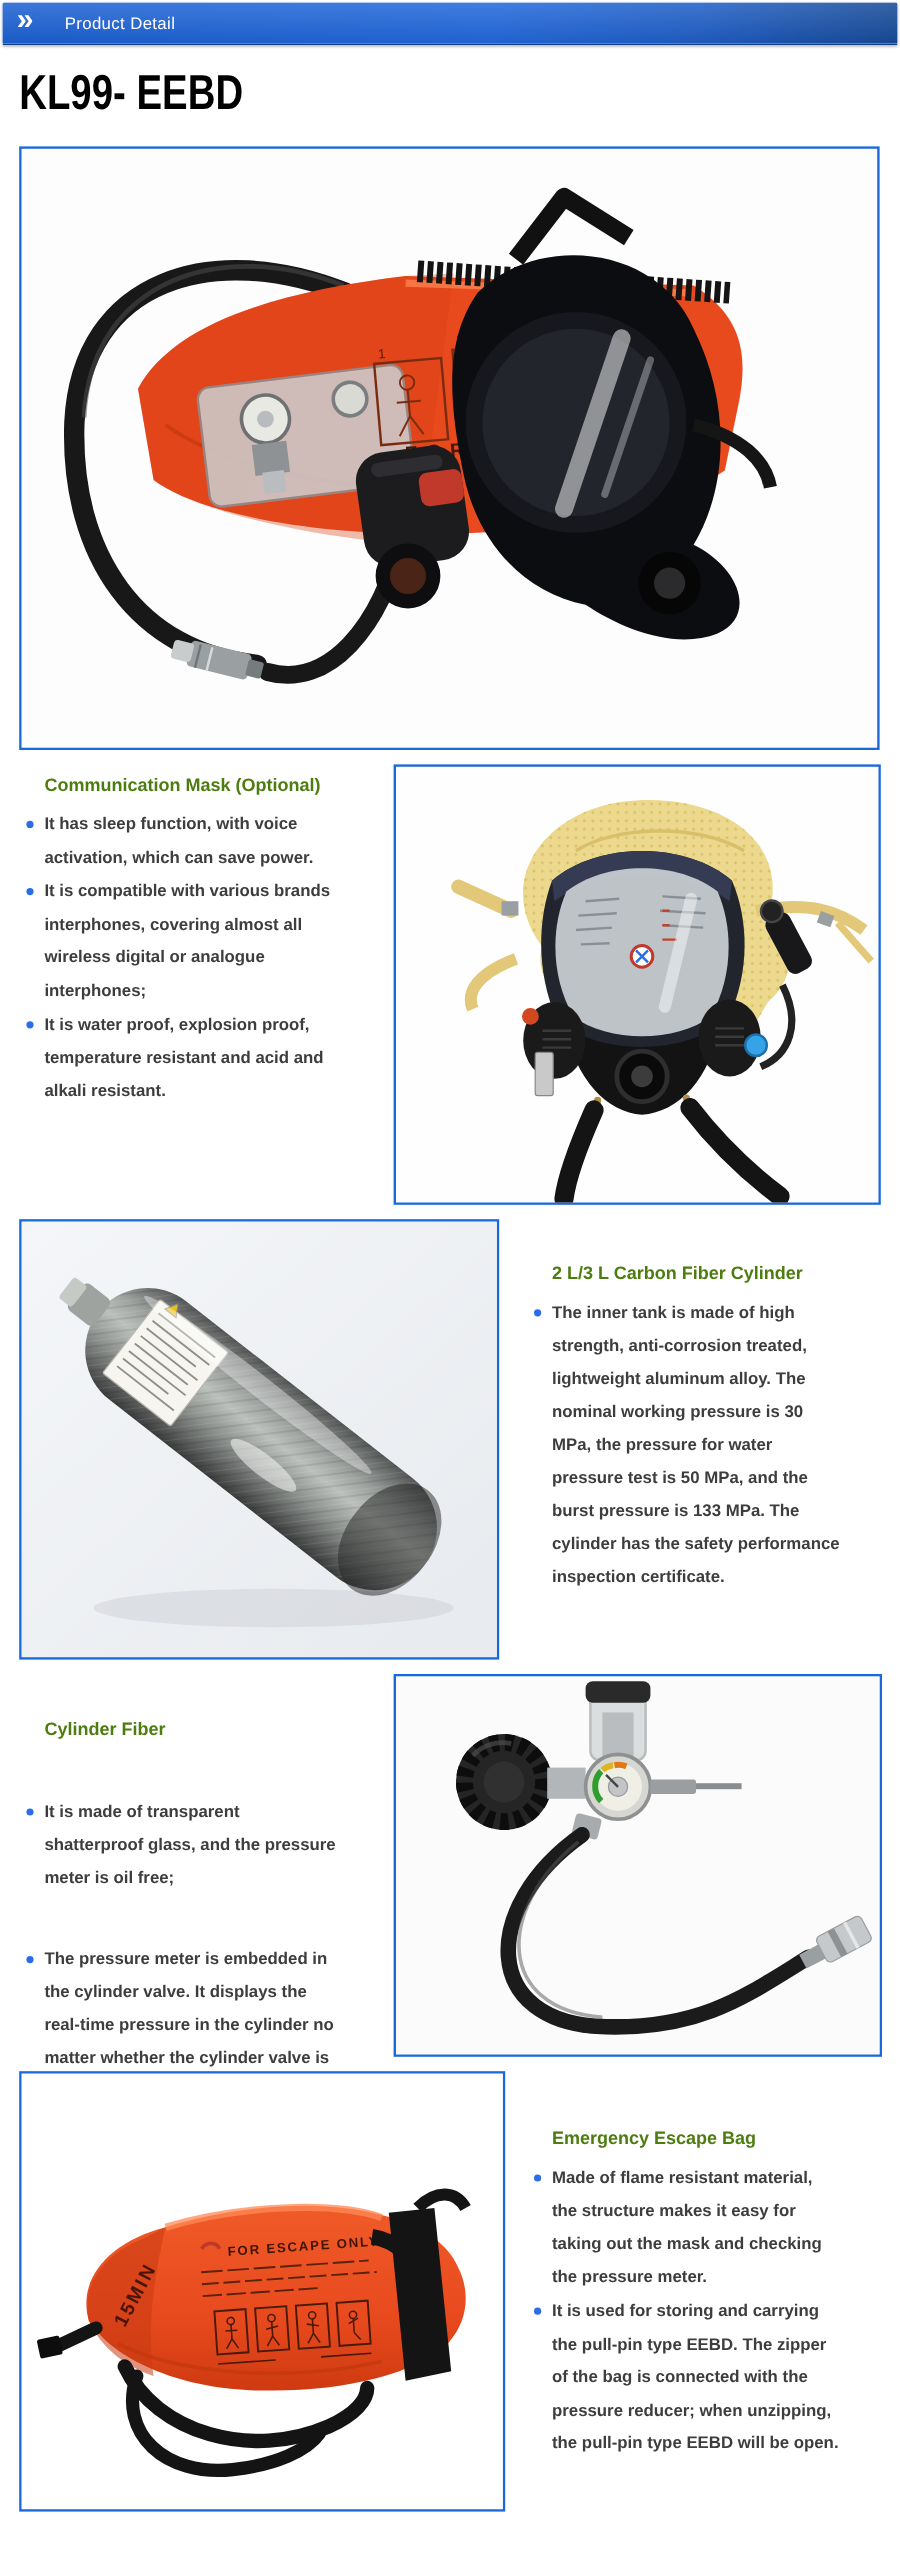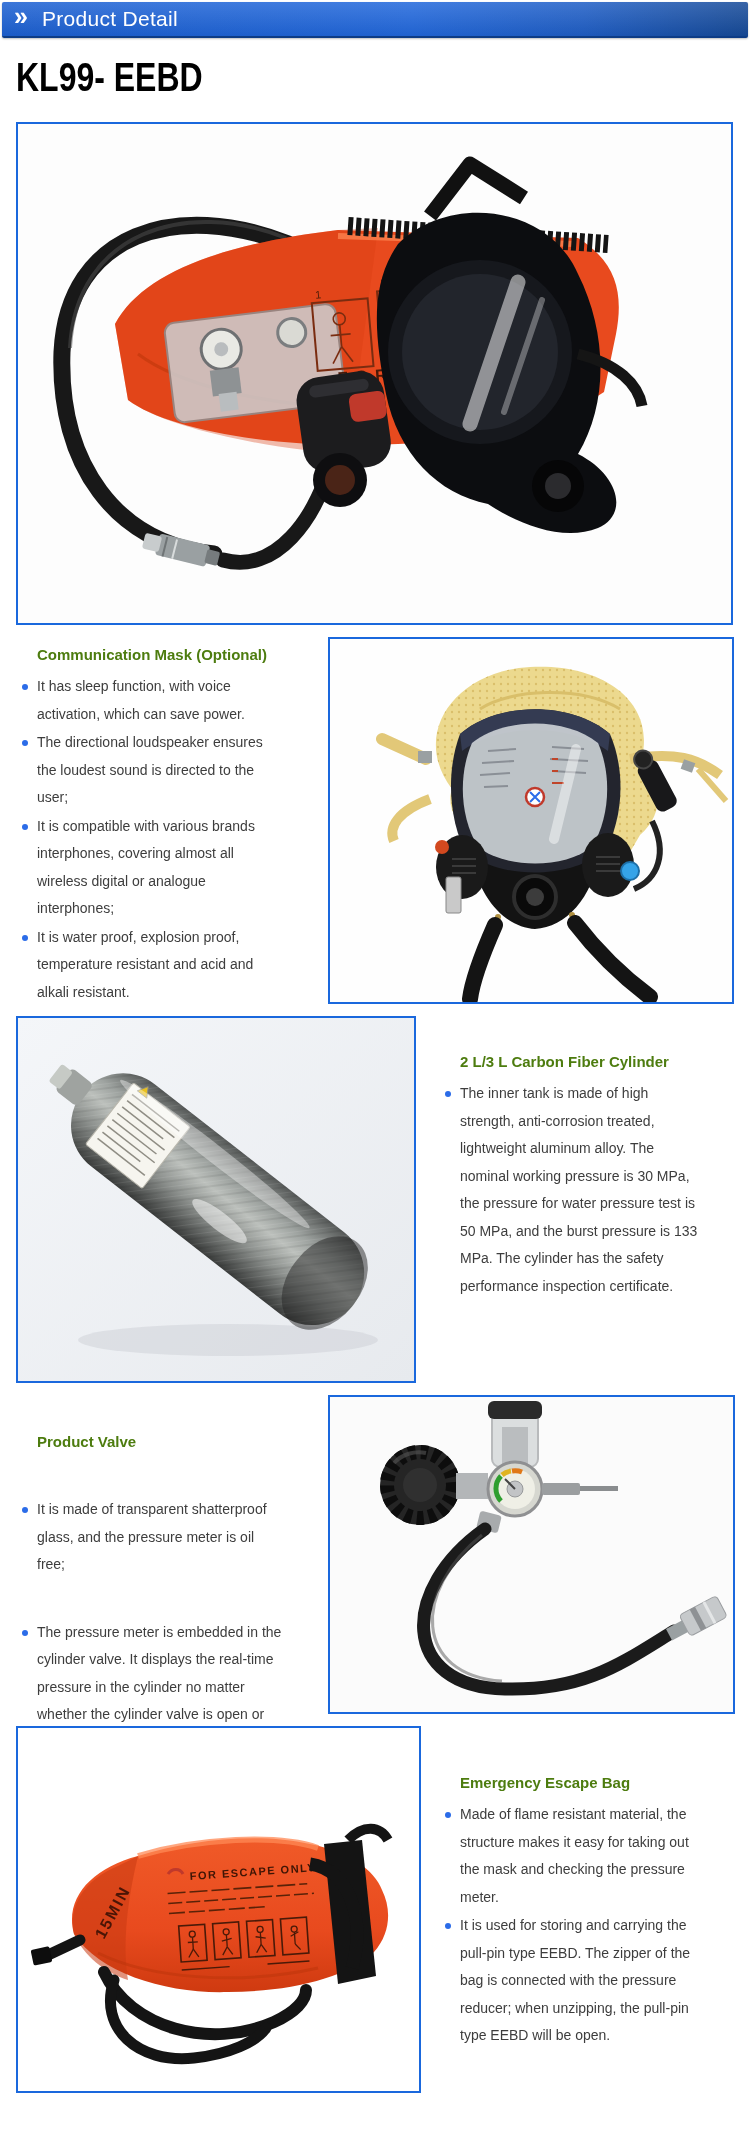--- a/index.html
+++ b/index.html
@@ -9,42 +9,42 @@
   }
   
   .header-bar{
     position:absolute;left:2px;top:2px;width:746px;height:36px;box-sizing:border-box;
     background:linear-gradient(180deg, rgba(255,255,255,.14), rgba(0,0,0,.06)),
                linear-gradient(90deg,#1c60d2 0%,#2268dc 55%,#1f5ec6 78%,#164a98 100%);
     border-bottom:2px solid #0d3c86;border-radius:2px;
     display:flex;align-items:center;box-shadow:0 1px 2px rgba(0,0,0,.25);
   }
   .chev{color:#fff;font-size:25px;font-weight:bold;line-height:1;margin:0 0 5px 12px;letter-spacing:-2px;}
-  .header-title{color:#fff;font-size:21px;margin-left:16px;letter-spacing:.3px;}
+  .header-title{color:#fff;font-size:14px;margin-left:28px;letter-spacing:.3px;}
   
   .page-title{
     position:absolute;left:16px;top:54px;margin:0;font-size:41px;font-weight:700;color:#000;
     transform:scaleX(.78);transform-origin:0 0;white-space:nowrap;letter-spacing:0;
   }
   
   .photo-box{position:absolute;border:2px solid #1a68dd;background:#fff;box-sizing:border-box;}
   .photo-box svg{display:block;width:100%;height:100%;}
   #main-photo {left:16px; top:122px; width:717px;height:503px;}
   #mask-photo {left:328px;top:637px; width:406px;height:367px;}
   #cyl-photo  {left:16px; top:1016px;width:400px;height:367px;}
   #valve-photo{left:328px;top:1395px;width:407px;height:319px;}
   #bag-photo  {left:16px; top:1726px;width:405px;height:367px;}
   
   .feature-text{position:absolute;}
   #text-s1{left:19px; top:641px; width:262px;}
   #text-s2{left:442px;top:1048px;width:262px;}
   #text-s3{left:19px; top:1428px;width:270px;}
   #text-s4{left:442px;top:1769px;width:262px;}
   .sec-h{font-size:15px;font-weight:700;color:#4d7c0f;margin:0 0 4px 18px;line-height:28px;}
-  .b{position:relative;padding-left:18px;margin:0 0 1px 0;}
+  .b{position:relative;padding-left:18px;margin:0 0 1px 0;font-weight:bold;}
   .dot{position:absolute;left:3px;top:11px;width:6px;height:6px;border-radius:50%;background:#2b6ce8;}
   .b p{margin:0;font-size:14px;line-height:27.5px;color:#3d3d3d;width:240px;}
   #text-s3 .b p{width:248px;margin-top:40px;}
 </style>
 </head>
 <body>
 
 <div class="header-bar">
   <span class="chev">»</span>
   <span class="header-title">Product Detail</span>
@@ -134,24 +134,20 @@
       <path d="M560 230 C 600 240, 620 260, 624 282" stroke="#151515" stroke-width="11" fill="none"></path>
     </g>
   </svg>
 </div>
 
 <div class="feature-text" id="text-s1">
   <h3 class="sec-h">Communication Mask (Optional)</h3>
   <div class="b">
       <span class="dot"></span>
       <p>It has sleep function, with voice activation, which can save power.</p>
-    </div>
-  <div class="b">
-      <span class="dot"></span>
-      <p>The directional loudspeaker ensures the loudest sound is directed to the user;</p>
     </div>
   <div class="b">
       <span class="dot"></span>
       <p>It is compatible with various brands interphones, covering almost all wireless digital or analogue interphones;</p>
     </div>
   <div class="b">
       <span class="dot"></span>
       <p>It is water proof, explosion proof, temperature resistant and  acid and alkali resistant.</p>
     </div>
 </div>
@@ -276,21 +272,21 @@
 
 <div class="feature-text" id="text-s2">
   <h3 class="sec-h">2 L/3 L Carbon Fiber Cylinder</h3>
   <div class="b">
       <span class="dot"></span>
       <p>The inner tank is made of high strength, anti-corrosion treated, lightweight aluminum alloy. The nominal working pressure is 30 MPa, the pressure for water pressure test is 50 MPa, and the burst pressure is 133 MPa. The cylinder has the safety performance inspection certificate.</p>
     </div>
 </div>
 
 <div class="feature-text" id="text-s3">
-  <h3 class="sec-h">Product Valve</h3>
+  <h3 class="sec-h">Cylinder Fiber</h3>
   <div class="b">
       <span class="dot"></span>
       <p>It is made of transparent shatterproof glass, and the pressure meter is oil free;</p>
     </div>
   <div class="b">
       <span class="dot"></span>
       <p>The pressure meter is embedded in the cylinder valve. It displays the real-time pressure in the cylinder no matter whether the cylinder valve is open or closed, which can help the user to know the remaining amount of air.</p>
     </div>
 </div>
 

